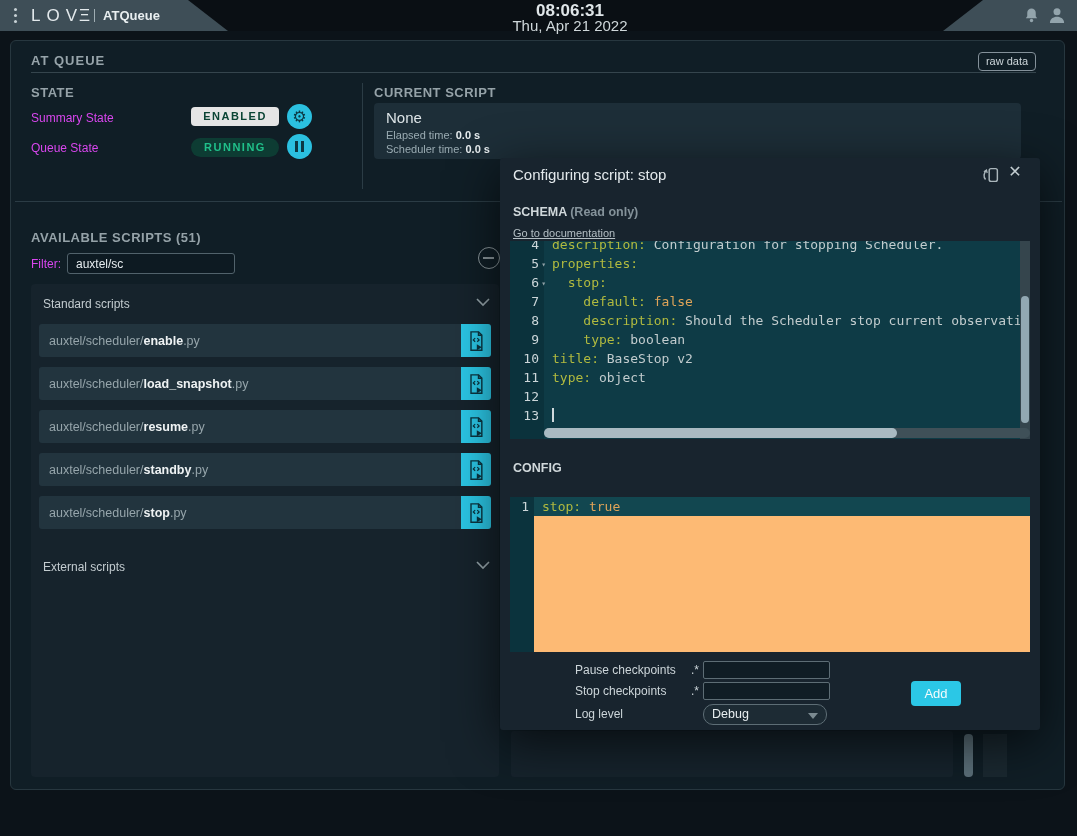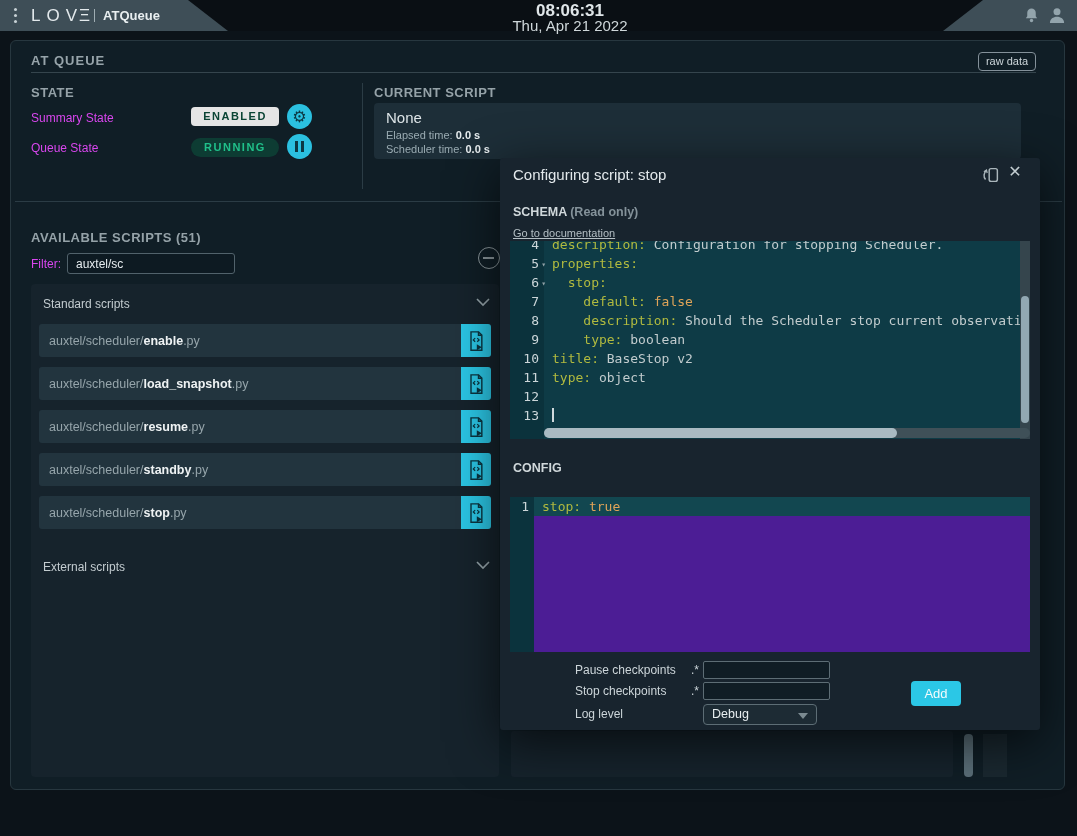--- a/index.html
+++ b/index.html
@@ -110,30 +110,30 @@
   .ed-schema { left:10px; top:83px; width:520px; height:198px; }
   .ed-schema .shift { margin-top:-6px; }
   .ed-schema .gutter { width:34px; }
   .vtrack { position:absolute; right:0; top:0; width:10px; height:100%; background:#35454d; }
   .vthumb { position:absolute; right:1px; top:55px; width:8px; height:127px; background:#93a8b2; border-radius:4px; }
   .htrack { position:absolute; left:34px; bottom:1px; height:10px; width:486px; background:#3f5058; border-radius:5px; }
   .hthumb { position:absolute; left:34px; bottom:1px; height:10px; width:353px; background:#a9bac2; border-radius:5px; }
 
   .ed-config { left:10px; top:339px; width:520px; height:155px; }
   .ed-config .gutter { width:24px; background:#0b333d; }
-  .ed-config .codecol { background:#4c1d95; }
+  .ed-config .codecol { background:#fdba74; }
 
   
   .f-labelrow { position:absolute; left:75px; width:124px; height:15px; display:flex;
                 font-size:12px; color:#ccd5d9; }
   .f-labelrow .fl { flex:1; }
   .f-input { position:absolute; left:203px; width:127px; height:18px; background:#101d25;
              border:1px solid #5d6d75; border-radius:2px; color:#e6ecef; font-size:12px; padding:0 5px; }
-  .f-select { position:absolute; left:203px; top:546px; width:114px; height:21px; background:#1d2b34;
-              border:1px solid #5d6d75; border-radius:4px; color:#e8eef0; font-size:12.5px;
+  .f-select { position:absolute; left:203px; top:546px; width:124px; height:21px; background:#1d2b34;
+              border:1px solid #5d6d75; border-radius:10px; color:#e8eef0; font-size:12.5px;
               line-height:19px; padding-left:8px; }
   .f-select .caret { position:absolute; right:8px; top:8px; width:0; height:0; background:none;
               border-left:5px solid transparent; border-right:5px solid transparent; border-top:6px solid #7b8a91; }
   .add-btn { position:absolute; left:411px; top:523px; width:50px; height:25px; background:#2bc7e6;
              border:none; border-radius:4px; color:#f2fbfd; font-size:13px; }
 </style>
 </head>
 <body>
 
 <div class="topbar">

